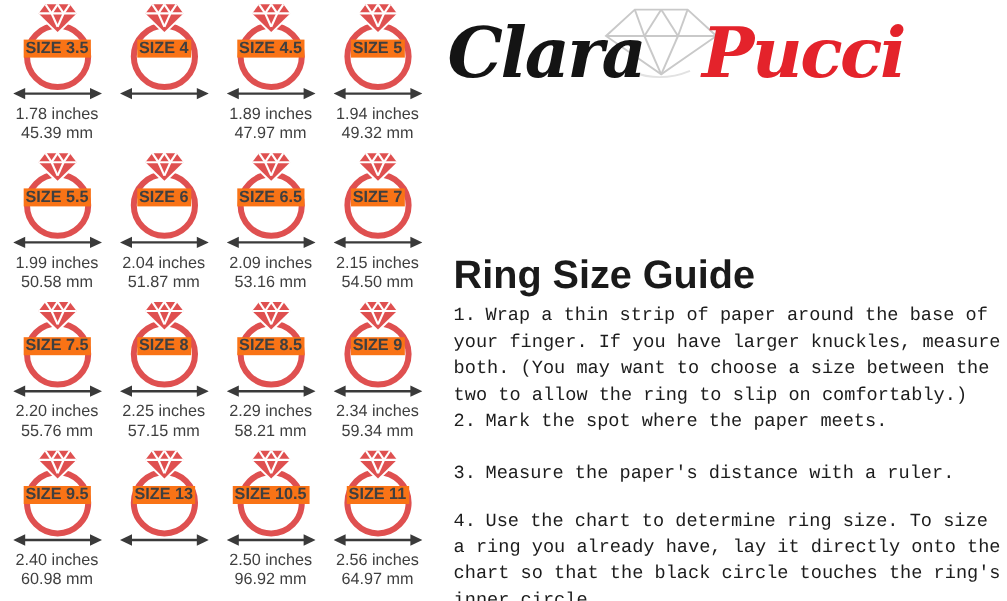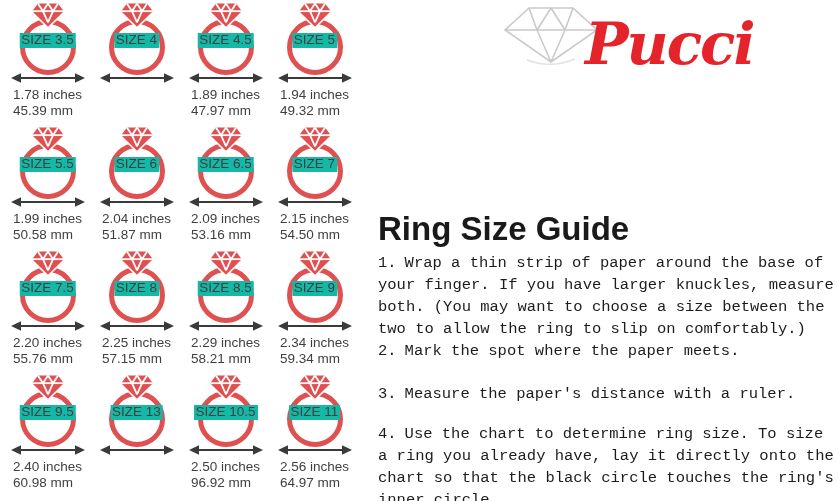--- a/index.html
+++ b/index.html
@@ -27,27 +27,27 @@
   .gem{position:absolute;left:19px;top:0;width:36px;height:27px;z-index:2;}
   .gem .gem-white{fill:#ffffff;}
   .gem .gem-body{fill:var(--ring-red);}
   .gem .gem-facets{stroke:#ffffff;stroke-width:5;fill:none;}
   .circle{
     position:absolute;left:9px;top:17px;width:46px;height:46px;
     border:5px solid var(--ring-red);border-radius:50%;z-index:1;background:#fff;
   }
   .size-label{
     position:absolute;top:31px;left:50%;transform:translateX(-50%);
-    background:#14b8a6;padding:0 2px;font-size:13.5px;color:var(--meas-gray);
-    z-index:3;white-space:nowrap;line-height:1.1;
+    background:#f97316;padding:0 2px;font-size:13.5px;color:var(--meas-gray);
+    z-index:3;white-space:nowrap;line-height:1.1;font-weight:bold;
   }
   .arrow{position:absolute;left:0;top:69px;width:74px;height:14px;z-index:2;}
   .arrow line{stroke:var(--arrow-dark);stroke-width:2;}
   .arrow polygon{fill:var(--arrow-dark);}
-  .meas{margin-top:1px;text-align:left;font-size:13.5px;color:var(--meas-gray);line-height:1.2;}
+  .meas{margin-top:1px;text-align:center;font-size:13.5px;color:var(--meas-gray);line-height:1.2;}
 
   
   .right-col{position:absolute;left:377px;top:0;width:462px;height:501px;}
   .brand-logo{position:absolute;left:-4px;top:8px;width:420px;height:100px;}
   .brand-word{
     position:absolute;top:2px;font-family:"DejaVu Serif",serif;font-style:italic;
     font-weight:700;font-size:58px;letter-spacing:-2px;line-height:1.2;z-index:1;
   }
   .brand-first{left:0;color:var(--logo-black);}
   .brand-second{left:212px;color:var(--logo-red);}
@@ -539,20 +539,21 @@
         <polygon points="28,4 72,4 96,26 50,58 4,26"></polygon>
         <line x1="4" y1="26" x2="96" y2="26"></line>
         <line x1="28" y1="4" x2="36" y2="26"></line>
         <line x1="72" y1="4" x2="64" y2="26"></line>
         <line x1="50" y1="4" x2="36" y2="26"></line>
         <line x1="50" y1="4" x2="64" y2="26"></line>
         <line x1="36" y1="26" x2="50" y2="58"></line>
         <line x1="64" y1="26" x2="50" y2="58"></line>
         <path class="shine" d="M26,56 Q50,65 74,55"></path>
       </svg>
+      <span class="brand-word brand-first">Clara</span>
       <span class="brand-word brand-second">Pucci</span>
     </div>
 
     <h1 class="page-title">Ring Size Guide</h1>
 
     <p class="step step-1"><span class="step-num">1.</span><span>Wrap a thin strip of paper around the base of your finger. If you have larger knuckles, measure both. (You may want to choose a size between the two to allow the ring to slip on comfortably.)</span></p>
     <p class="step step-2"><span class="step-num">2.</span><span>Mark the spot where the paper meets.</span></p>
     <p class="step step-3"><span class="step-num">3.</span><span>Measure the paper's distance with a ruler.</span></p>
     <p class="step step-4"><span class="step-num">4.</span><span>Use the chart to determine ring size. To size a ring you already have, lay it directly onto the chart so that the black circle touches the ring's inner circle.</span></p>
   </div>

